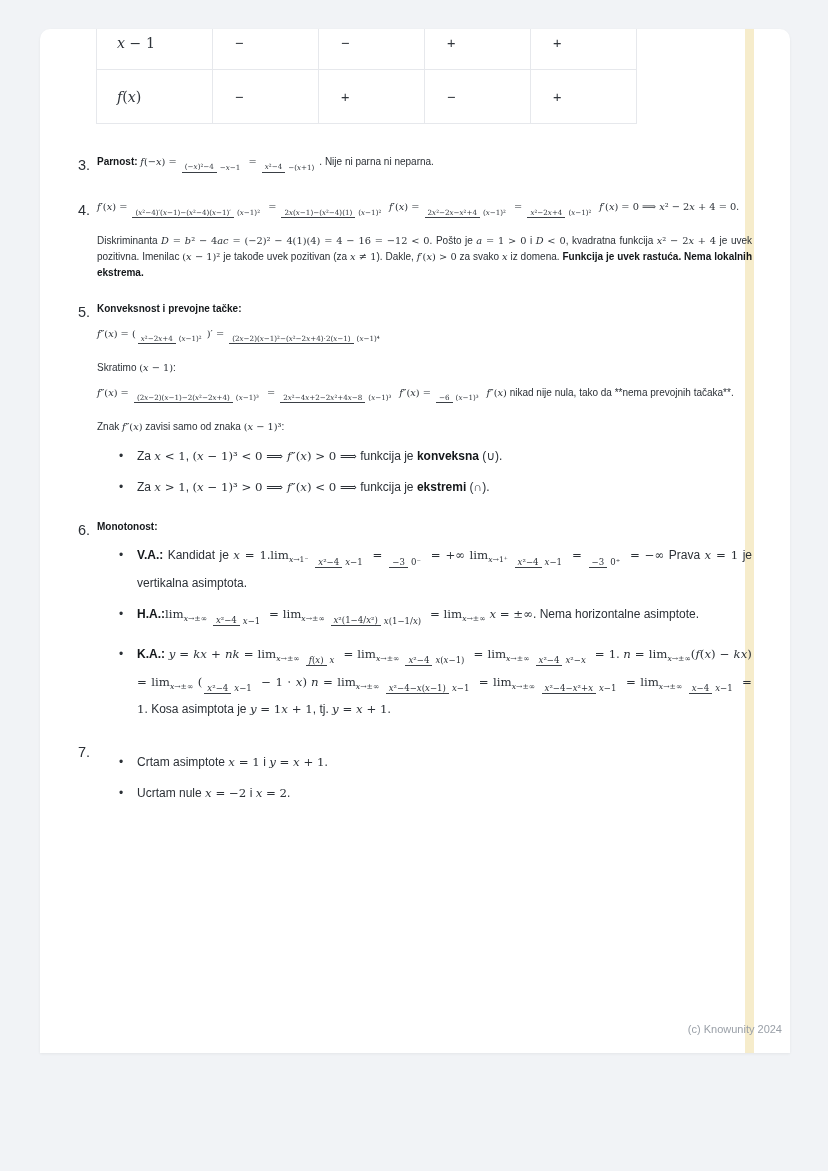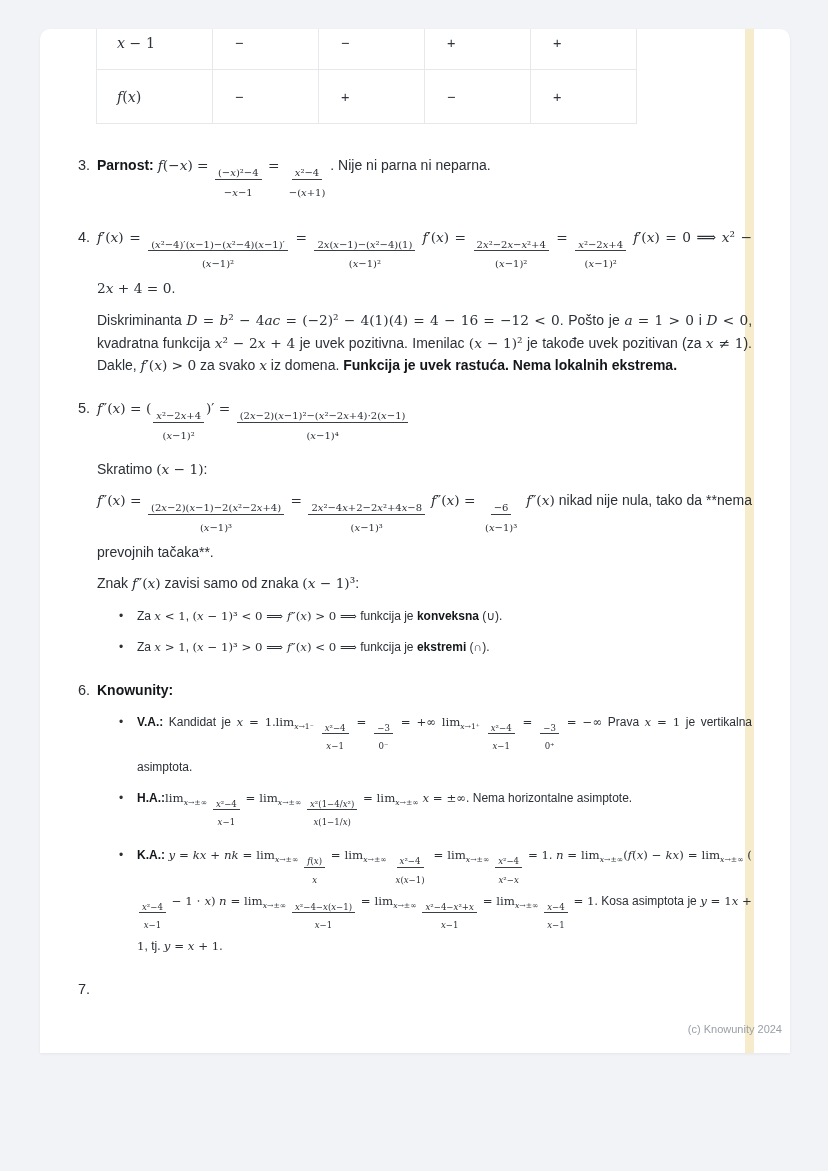--- a/index.html
+++ b/index.html
@@ -9,32 +9,32 @@
   .stripe{position:absolute;top:0;right:36px;width:9px;height:100%;background:#f6eccb;z-index:0}
   .content{position:relative;z-index:1;padding:0 38px}
   .sign-table{border-collapse:collapse;margin:-14px 0 0 18px}
   .sign-table td{border:1px solid #e6e8ec;height:54px;padding-left:22px;font-size:14.5px;color:#30353b;vertical-align:middle}
   .sign-table td.tlabel{width:116px;padding-left:20px}
   .sign-table td:not(.tlabel){width:106px}
   .list{margin-top:30px}
   .item{display:flex;margin-bottom:20px}
   .marker{width:19px;flex-shrink:0;font-size:14.5px;line-height:1.58}
   .ibody{flex:1;min-width:0}
-  .para{font-size:14px;line-height:1.58;text-align:justify;margin-bottom:9px}
+  .para{font-size:10px;line-height:1.58;text-align:justify;margin-bottom:9px}
   .para:last-child{margin-bottom:0}
   strong{color:#14171a}
   .bullets{list-style:none;margin:12px 0 2px 20px}
   .bullets li{position:relative;padding-left:20px;margin-bottom:12px;font-size:12px;line-height:1.58;text-align:justify}
   .bullets li:last-child{margin-bottom:0}
   .bullets li::before{content:"•";position:absolute;left:2px;top:0}
   .math{font-family:"DejaVu Serif","DejaVu Sans",serif;font-size:0.98em}
   .math i{font-style:italic}
   .math sub,.math sup{font-size:0.65em}
   .math .rm{font-style:normal}
-  .frac{display:inline-flex;flex-direction:column;align-items:center;vertical-align:-0.6em;margin:0 2px;font-size:0.73em;line-height:1.18;text-align:center}
+  .frac{display:inline-flex;align-items:center;vertical-align:-0.6em;margin:0 2px;font-size:0.73em;line-height:1.18;text-align:center}
   .fnum{border-bottom:1px solid #3a3f45;padding:0 3px}
   .fden{padding:7px 3px}
   .footer{position:absolute;right:8px;bottom:18px;font-size:11px;color:#9aa0a8;z-index:1}
 </style>
 </head>
 <body>
 
 <div class="card">
   <div class="stripe"></div>
   <div class="content">
@@ -84,20 +84,21 @@
                 </span> = <span class="frac">
                   <span class="fnum"><i>x</i>²−2<i>x</i>+4</span>
                   <span class="fden">(<i>x</i>−1)²</span>
                 </span></span> <span class="math"><i>f</i>′(<i>x</i>) = 0 ⟹ <i>x</i>² − 2<i>x</i> + 4 = 0</span>.</p>
             <p class="para">Diskriminanta <span class="math"><i>D</i> = <i>b</i>² − 4<i>a</i><i>c</i> = (−2)² − 4(1)(4) = 4 − 16 = −12 &lt; 0</span>. Pošto je <span class="math"><i>a</i> = 1 &gt; 0</span> i <span class="math"><i>D</i> &lt; 0</span>, kvadratna funkcija <span class="math"><i>x</i>² − 2<i>x</i> + 4</span> je uvek pozitivna. Imenilac <span class="math">(<i>x</i> − 1)²</span> je takođe uvek pozitivan (za <span class="math"><i>x</i> ≠ 1</span>). Dakle, <span class="math"><i>f</i>′(<i>x</i>) &gt; 0</span> za svako <span class="math"><i>x</i></span> iz domena. <strong>Funkcija je uvek rastuća. Nema lokalnih ekstrema.</strong></p>
           </div>
         </div>
         <div class="item">
           <span class="marker">5.</span>
           <div class="ibody">
+            <p class="para"><strong>Konveksnost i prevojne tačke:</strong></p>
             <p class="para"><span class="math"><i>f</i>″(<i>x</i>) = (<span class="frac">
                   <span class="fnum"><i>x</i>²−2<i>x</i>+4</span>
                   <span class="fden">(<i>x</i>−1)²</span>
                 </span>)′ = <span class="frac">
                   <span class="fnum">(2<i>x</i>−2)(<i>x</i>−1)²−(<i>x</i>²−2<i>x</i>+4)⋅2(<i>x</i>−1)</span>
                   <span class="fden">(<i>x</i>−1)⁴</span>
                 </span></span></p>
             <p class="para">Skratimo <span class="math">(<i>x</i> − 1)</span>:</p>
             <p class="para"><span class="math"><i>f</i>″(<i>x</i>) = <span class="frac">
                   <span class="fnum">(2<i>x</i>−2)(<i>x</i>−1)−2(<i>x</i>²−2<i>x</i>+4)</span>
@@ -112,21 +113,21 @@
             <p class="para">Znak <span class="math"><i>f</i>″(<i>x</i>)</span> zavisi samo od znaka <span class="math">(<i>x</i> − 1)³</span>:</p>
             <ul class="bullets">
               <li>Za <span class="math"><i>x</i> &lt; 1</span>, <span class="math">(<i>x</i> − 1)³ &lt; 0 ⟹ <i>f</i>″(<i>x</i>) &gt; 0 ⟹</span> funkcija je <strong>konveksna</strong> (∪).</li>
               <li>Za <span class="math"><i>x</i> &gt; 1</span>, <span class="math">(<i>x</i> − 1)³ &gt; 0 ⟹ <i>f</i>″(<i>x</i>) &lt; 0 ⟹</span> funkcija je <strong>ekstremi</strong> (∩).</li>
             </ul>
           </div>
         </div>
         <div class="item">
           <span class="marker">6.</span>
           <div class="ibody">
-            <p class="para"><strong>Knowunity:</strong></p>
+            <p class="para"><strong>Monotonost:</strong></p>
             <ul class="bullets">
               <li><strong>V.A.:</strong> Kandidat je <span class="math"><i>x</i> = 1</span>.<span class="math"><span class="rm">lim</span><sub><i>x</i>→1⁻</sub> <span class="frac">
                     <span class="fnum"><i>x</i>²−4</span>
                     <span class="fden"><i>x</i>−1</span>
                   </span> = <span class="frac">
                     <span class="fnum">−3</span>
                     <span class="fden">0⁻</span>
                   </span> = +∞</span> <span class="math"><span class="rm">lim</span><sub><i>x</i>→1⁺</sub> <span class="frac">
                     <span class="fnum"><i>x</i>²−4</span>
                     <span class="fden"><i>x</i>−1</span>
@@ -162,18 +163,22 @@
                   </span> = <span class="rm">lim</span><sub><i>x</i>→±∞</sub> <span class="frac">
                     <span class="fnum"><i>x</i>−4</span>
                     <span class="fden"><i>x</i>−1</span>
                   </span> = 1</span>. Kosa asimptota je <span class="math"><i>y</i> = 1<i>x</i> + 1</span>, tj. <span class="math"><i>y</i> = <i>x</i> + 1</span>.</li>
             </ul>
           </div>
         </div>
         <div class="item">
           <span class="marker">7.</span>
           <div class="ibody">
+            <ul class="bullets">
+              <li>Crtam asimptote <span class="math"><i>x</i> = 1</span> i <span class="math"><i>y</i> = <i>x</i> + 1</span>.</li>
+              <li>Ucrtam nule <span class="math"><i>x</i> = −2</span> i <span class="math"><i>x</i> = 2</span>.</li>
+            </ul>
           </div>
         </div>
       </div>
   </div>
   <div class="footer">(c) Knowunity 2024</div>
 </div>
 
 </body></html>

